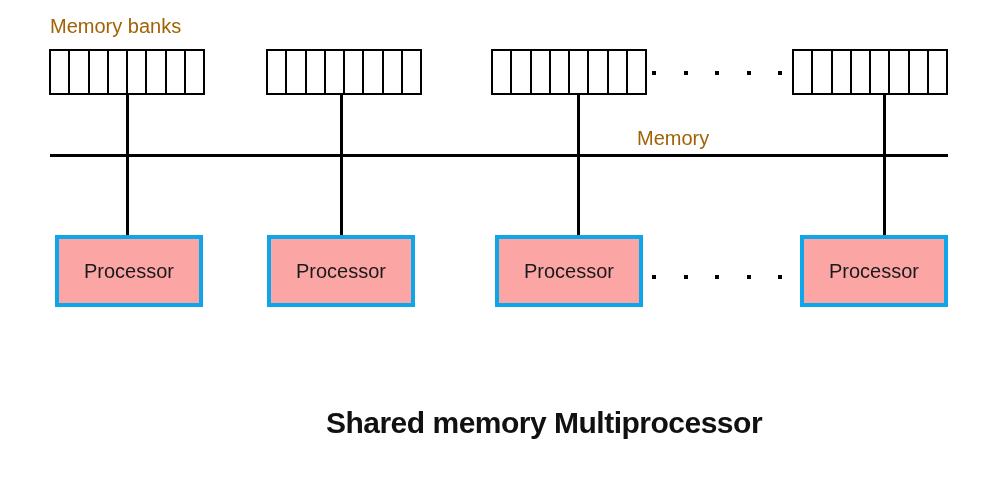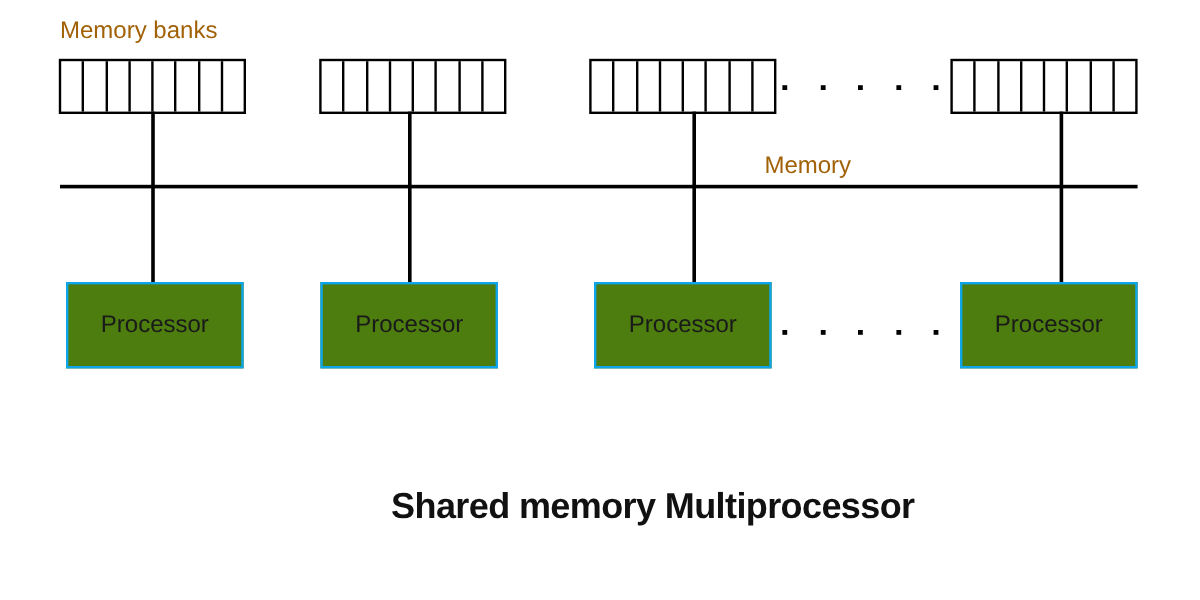--- a/index.html
+++ b/index.html
@@ -65,27 +65,27 @@
     width: 898px;
     height: 3px;
     background: #000;
   }
 
   .processor {
     position: absolute;
     top: 235px;
     width: 148px;
     height: 72px;
-    border: 2px solid #0ea5e9;
+    border: 4px solid #0ea5e9;
     box-sizing: border-box;
     display: flex;
     align-items: center;
     justify-content: center;
     font-size: 20px;
-    background: #4d7c0f;
+    background: #fca5a5;
   }
   .processor-1 { left: 55px; }
   .processor-2 { left: 267px; }
   .processor-3 { left: 495px; }
   .processor-4 { left: 800px; }
 
   .dots-row {
     position: absolute;
     left: 652px;
     width: 130px;

